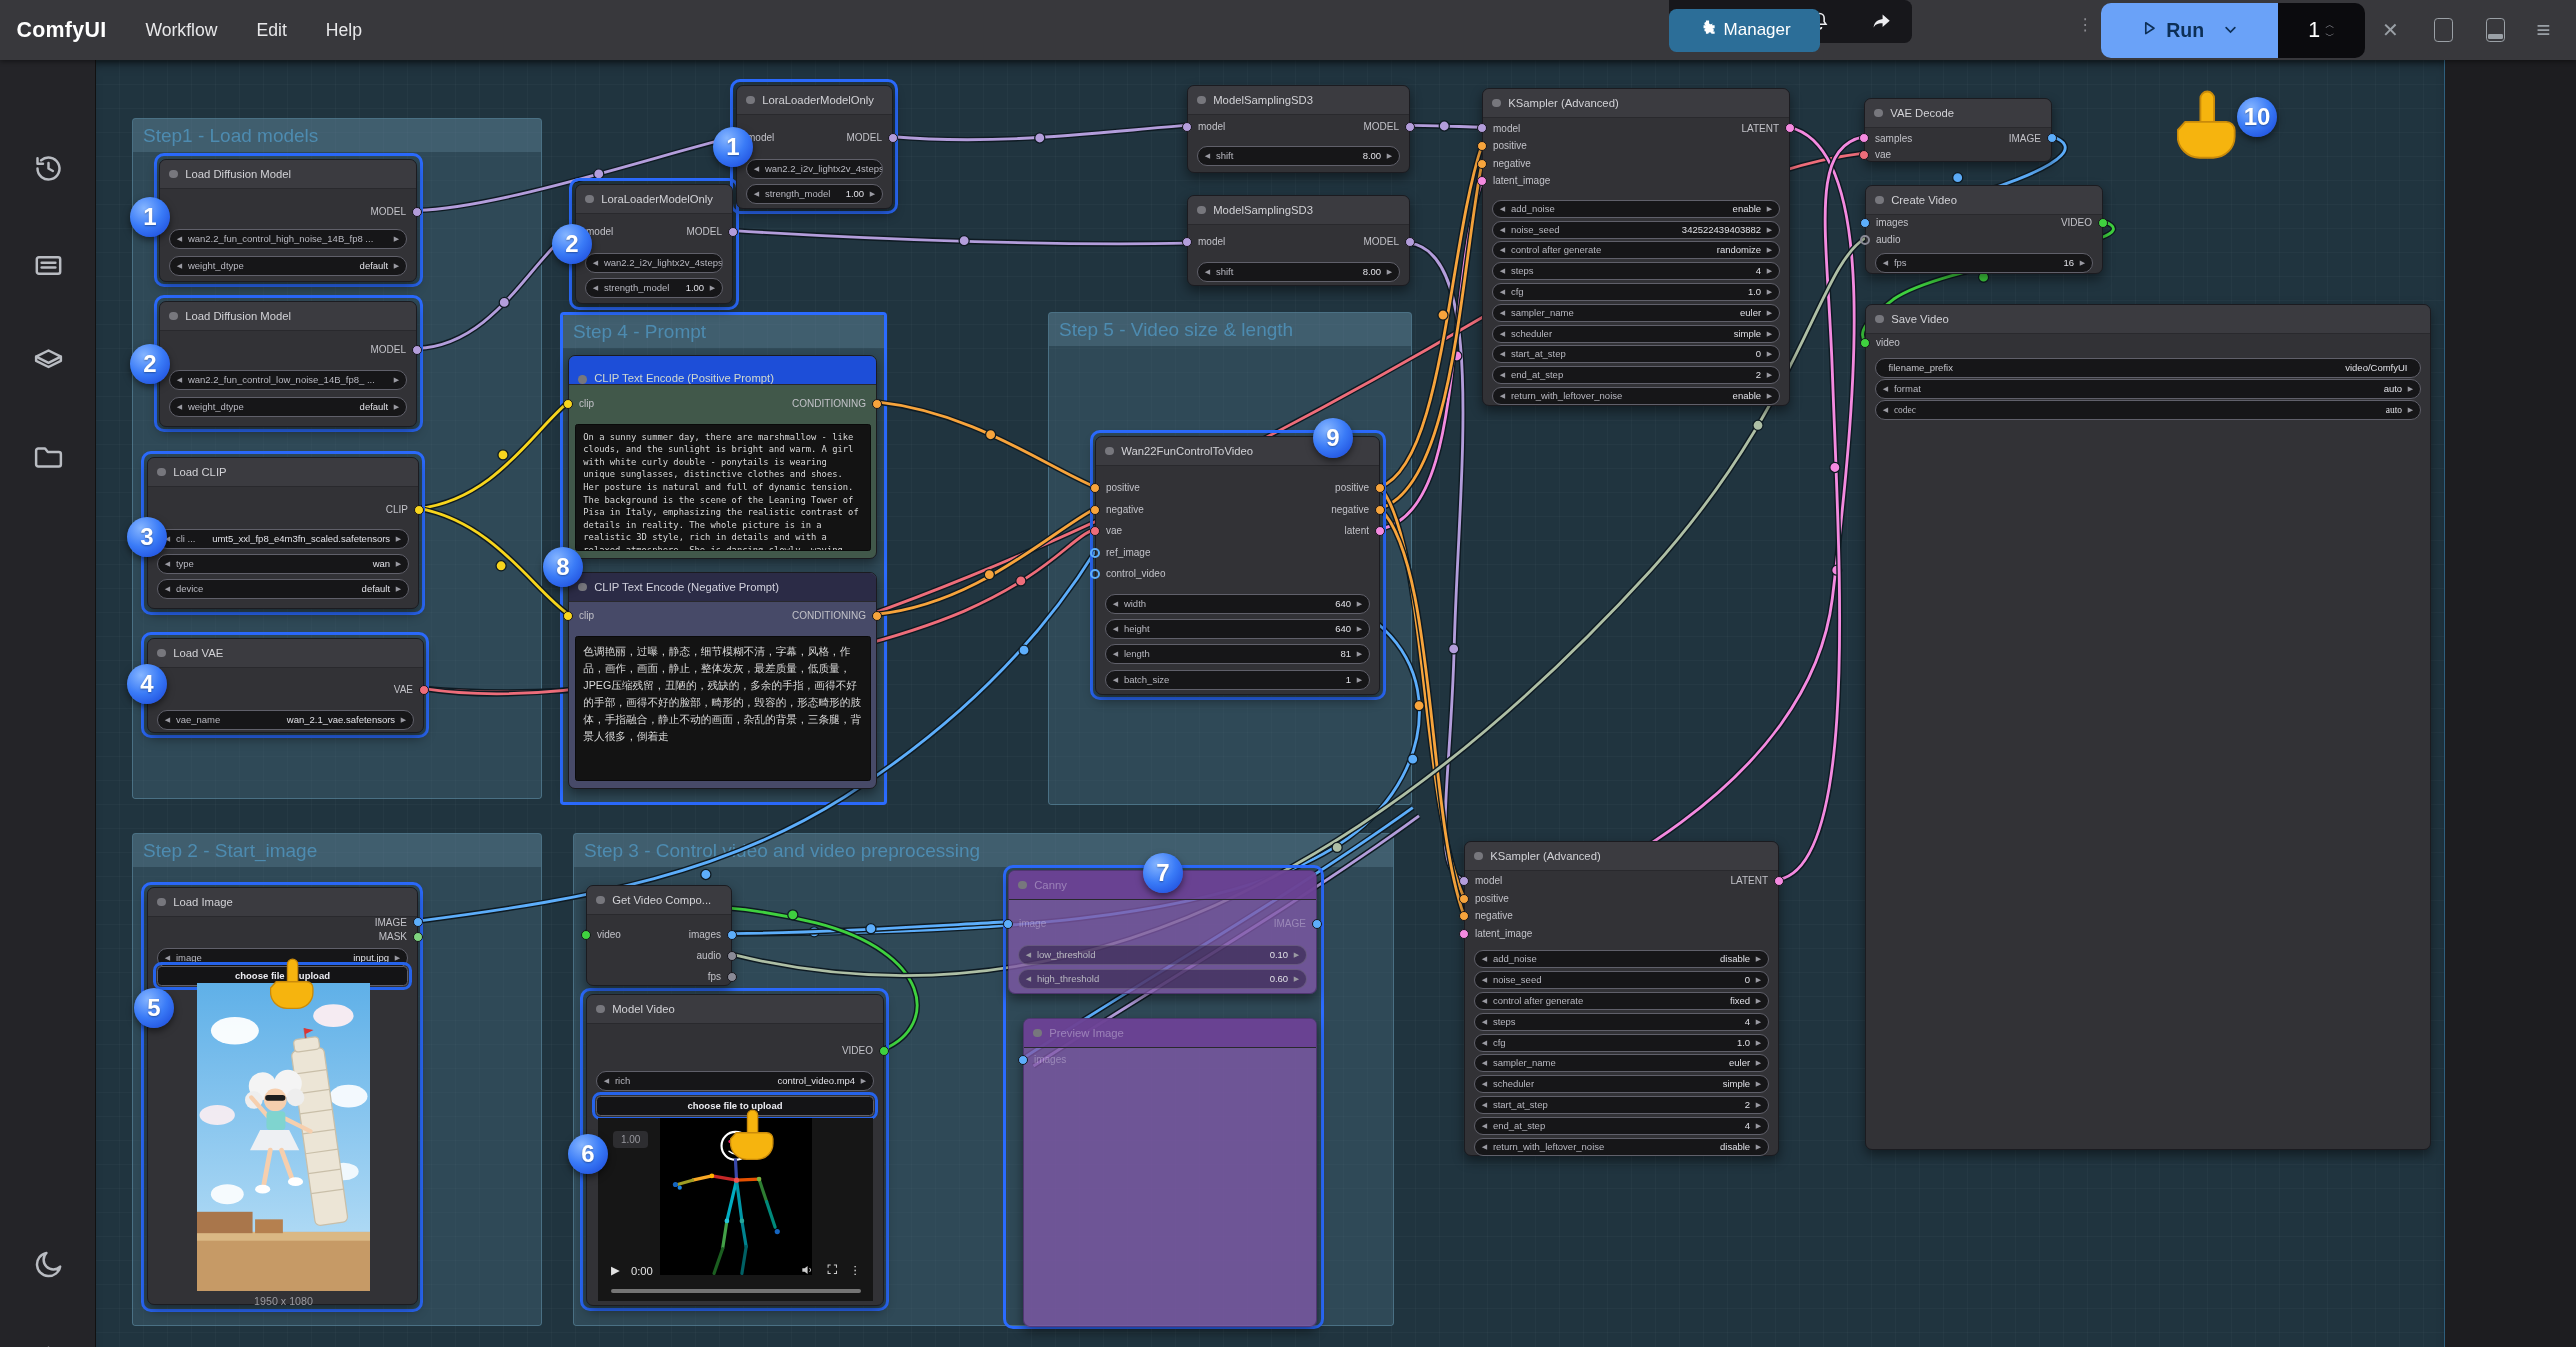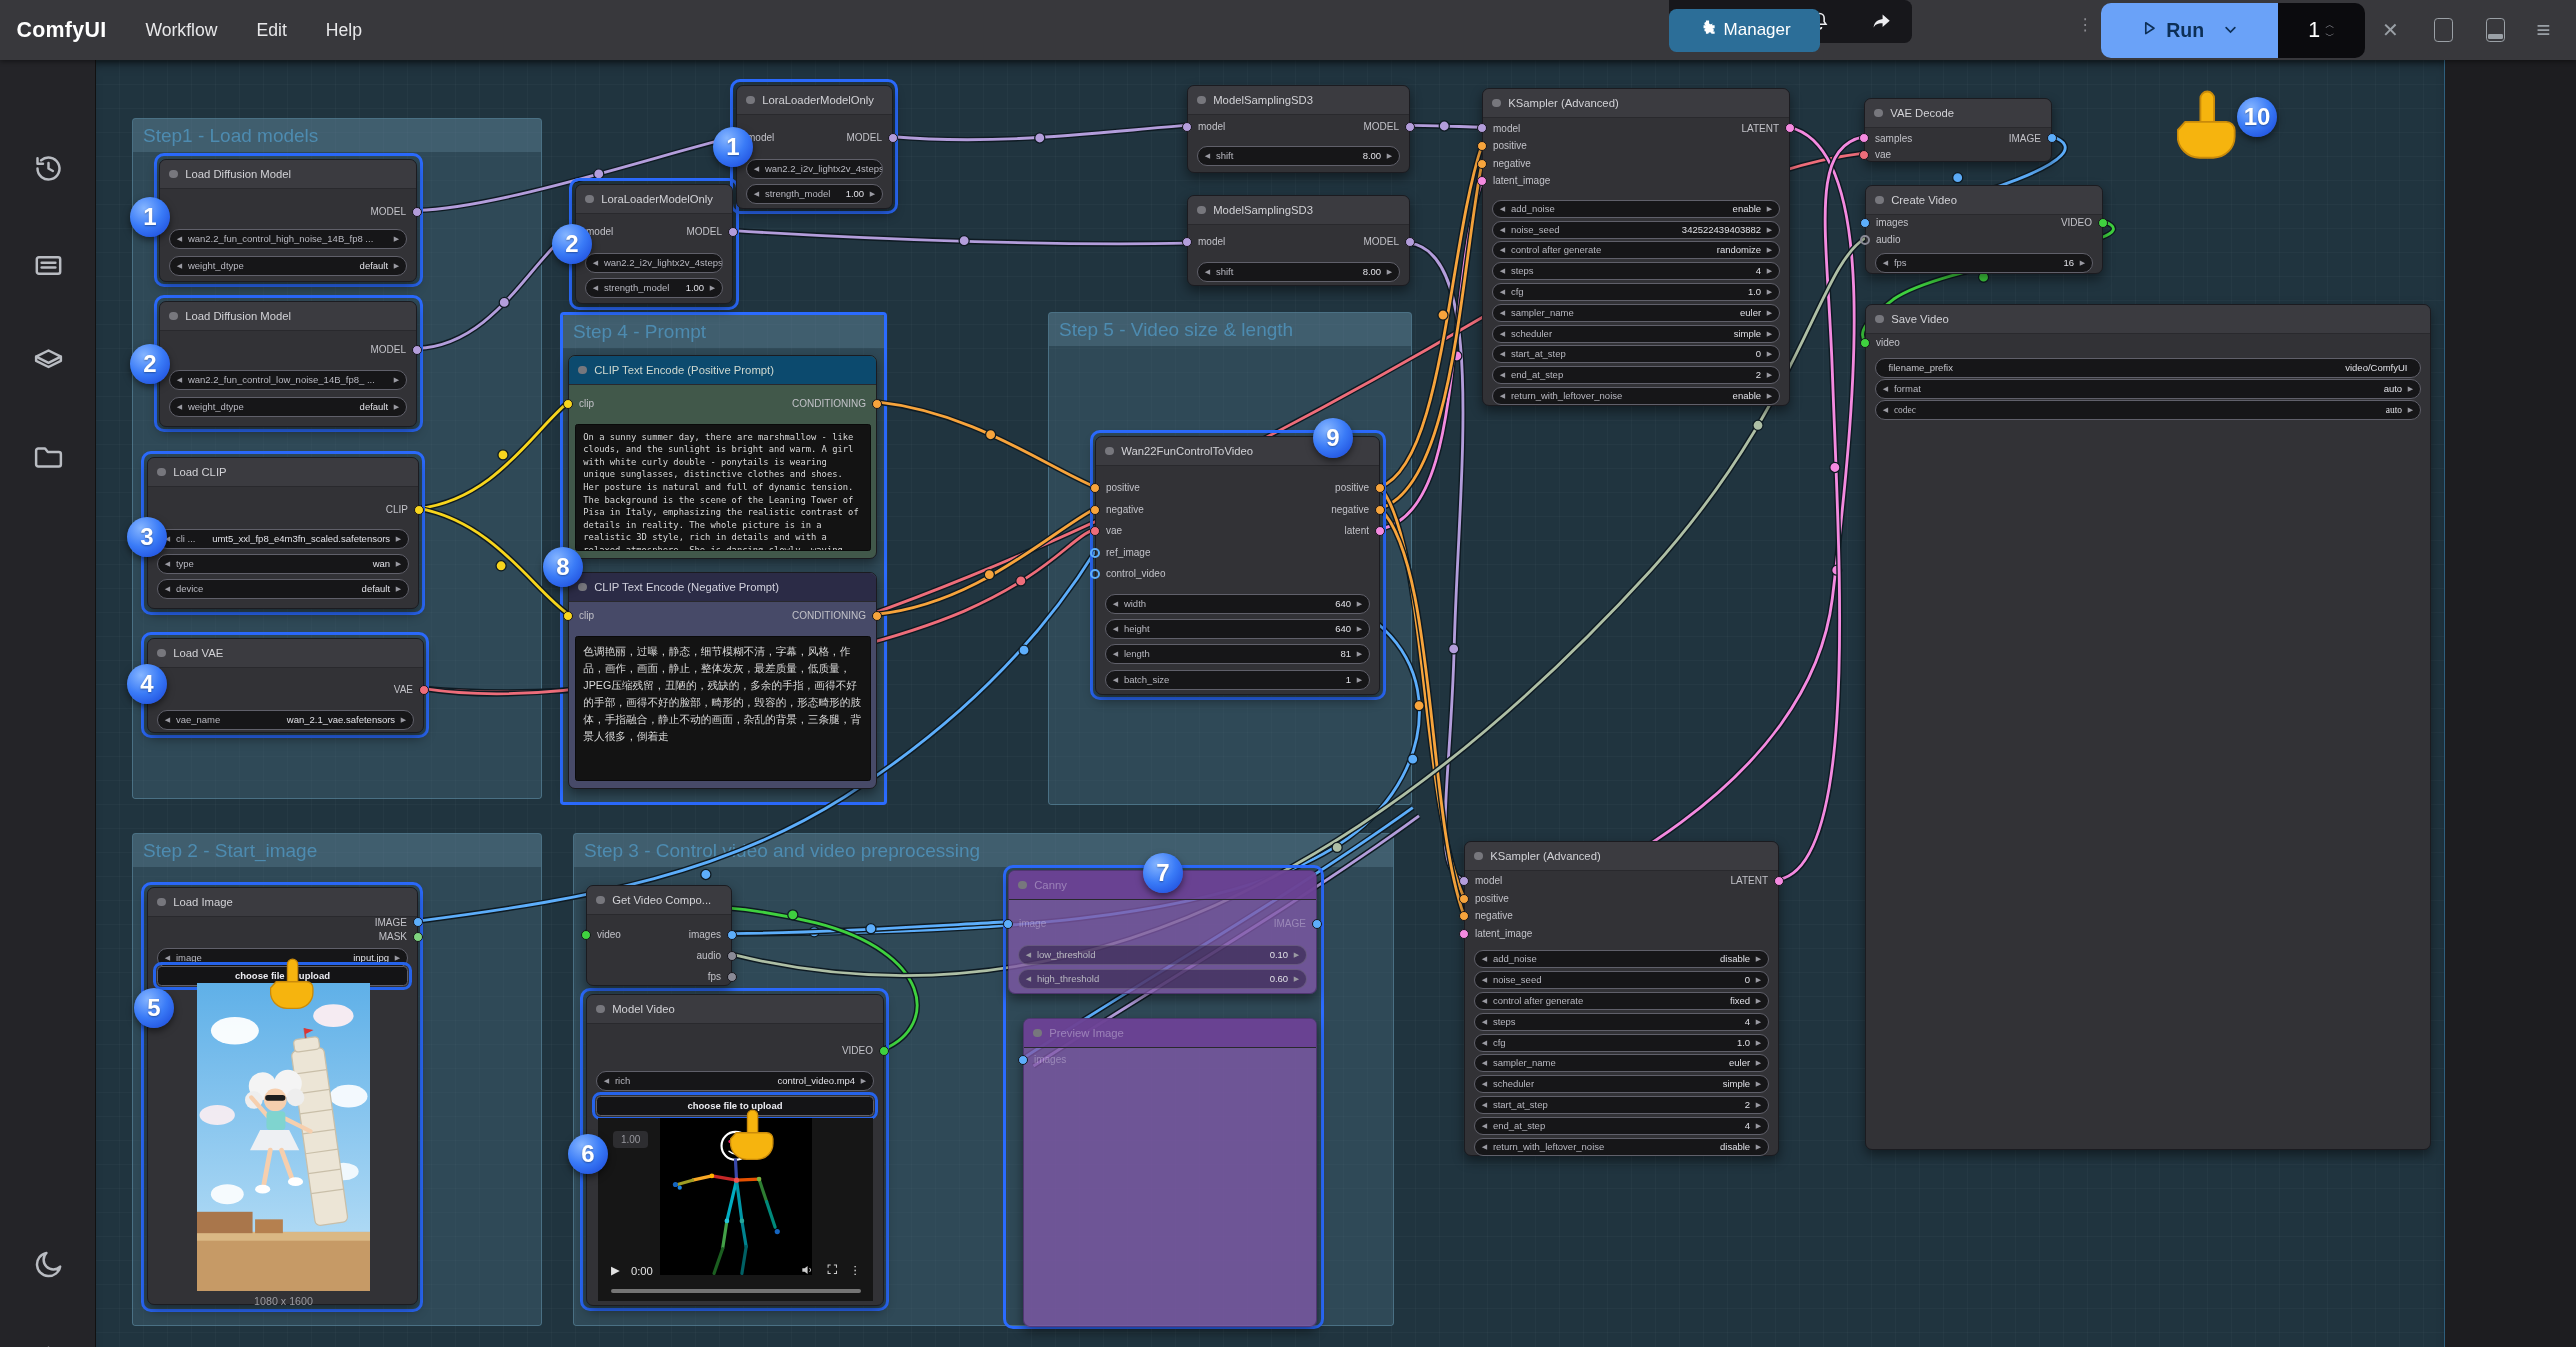--- a/index.html
+++ b/index.html
@@ -52,21 +52,21 @@
   
   #wires{position:absolute;left:0;top:0;pointer-events:none;}
 
   
   .selbox{position:absolute;border:3.2px solid #2b6bff;border-radius:10px;box-sizing:border-box;z-index:21;}
   .node{position:absolute;background:#323236;border:0.6px solid #1b1b20;border-radius:7px;
         box-shadow:0 5px 11.3px rgba(0,0,0,.45);z-index:22;box-sizing:border-box;}
   .nhead{height:28px;display:flex;align-items:center;gap:7.6px;padding:0 8.8px;background:#3b3b40;
          border-bottom:0.6px solid #29292d;border-radius:6.3px 6.3px 0 0;font-size:11.3px;color:#d2d2d6;overflow:hidden;white-space:nowrap;}
   .ndot{width:8.8px;height:8.8px;border-radius:50%;background:#77777d;flex:0 0 auto;}
-  .node.green{background:#41584a;} .node.green .nhead{background:#0c4a6e;color:#cfd8cf;}
+  .node.green{background:#41584a;} .node.green .nhead{background:#1d4ed8;color:#cfd8cf;align-items:flex-end;}
   .node.navy{background:#474a68;}  .node.navy .nhead{background:#2b2b46;color:#d0d0dc;}
   .node.bypassed{background:rgba(128,88,168,.78);border-color:rgba(60,35,90,.6);}
   .node.bypassed .nhead{background:rgba(104,64,146,.85);color:rgba(235,230,245,.38);}
   .node.bypassed .io,.node.bypassed .widget{color:rgba(235,230,245,.35);}
   .node.bypassed .widget{background:rgba(30,22,48,.45);border-color:rgba(255,255,255,.16);}
 
   .io{position:absolute;display:flex;align-items:center;gap:5.7px;height:15px;font-size:10px;color:#c2c2c8;z-index:2;}
   .io .dot{width:10px;height:10px;border-radius:50%;border:1.3px solid #15151b;box-sizing:border-box;flex:0 0 auto;}
   .io .dot.hollow{background:transparent !important;border-width:2.5px;}
   .io.in{left:-5.7px;} .io.out{right:-5.7px;flex-direction:row;}
@@ -1004,21 +1004,21 @@
             <line x1="70" y1="108" x2="90" y2="118" stroke="#f6cfae" stroke-width="3.4" stroke-linecap="round"></line>
             <rect x="55" y="102" width="15" height="15" rx="3" fill="#7fd4cf"></rect>
             <path d="M50 117 L73 117 L81 133 L42 133 Z" fill="#eef0f3"></path>
             <line x1="58" y1="133" x2="53" y2="160" stroke="#f6cfae" stroke-width="3.8" stroke-linecap="round"></line>
             <line x1="67" y1="133" x2="75" y2="155" stroke="#f6cfae" stroke-width="3.8" stroke-linecap="round"></line>
             <ellipse cx="52" cy="164" rx="6" ry="3.5" fill="#fff"></ellipse>
             <ellipse cx="78" cy="158" rx="6" ry="3.5" fill="#fff"></ellipse>
           </g>
         </svg>
       </div>
-      <div class="caption" style="left: 0px; top: 407px; width: 271px; height: 14px;">1080 x 1600</div>
+      <div class="caption" style="left: 0px; top: 407px; width: 271px; height: 14px;">1950 x 1080</div>
     </div>
     <div class="badge" style="left: 150px; top: 217px;">1</div>
     <div class="badge" style="left: 150px; top: 364px;">2</div>
     <div class="badge" style="left: 147px; top: 537px;">3</div>
     <div class="badge" style="left: 147px; top: 684px;">4</div>
     <div class="badge" style="left: 733px; top: 147px;">1</div>
     <div class="badge" style="left: 572px; top: 244px;">2</div>
     <div class="badge" style="left: 154px; top: 1008px;">5</div>
     <div class="badge" style="left: 588px; top: 1154px;">6</div>
     <div class="badge" style="left: 1163px; top: 873px;">7</div>

